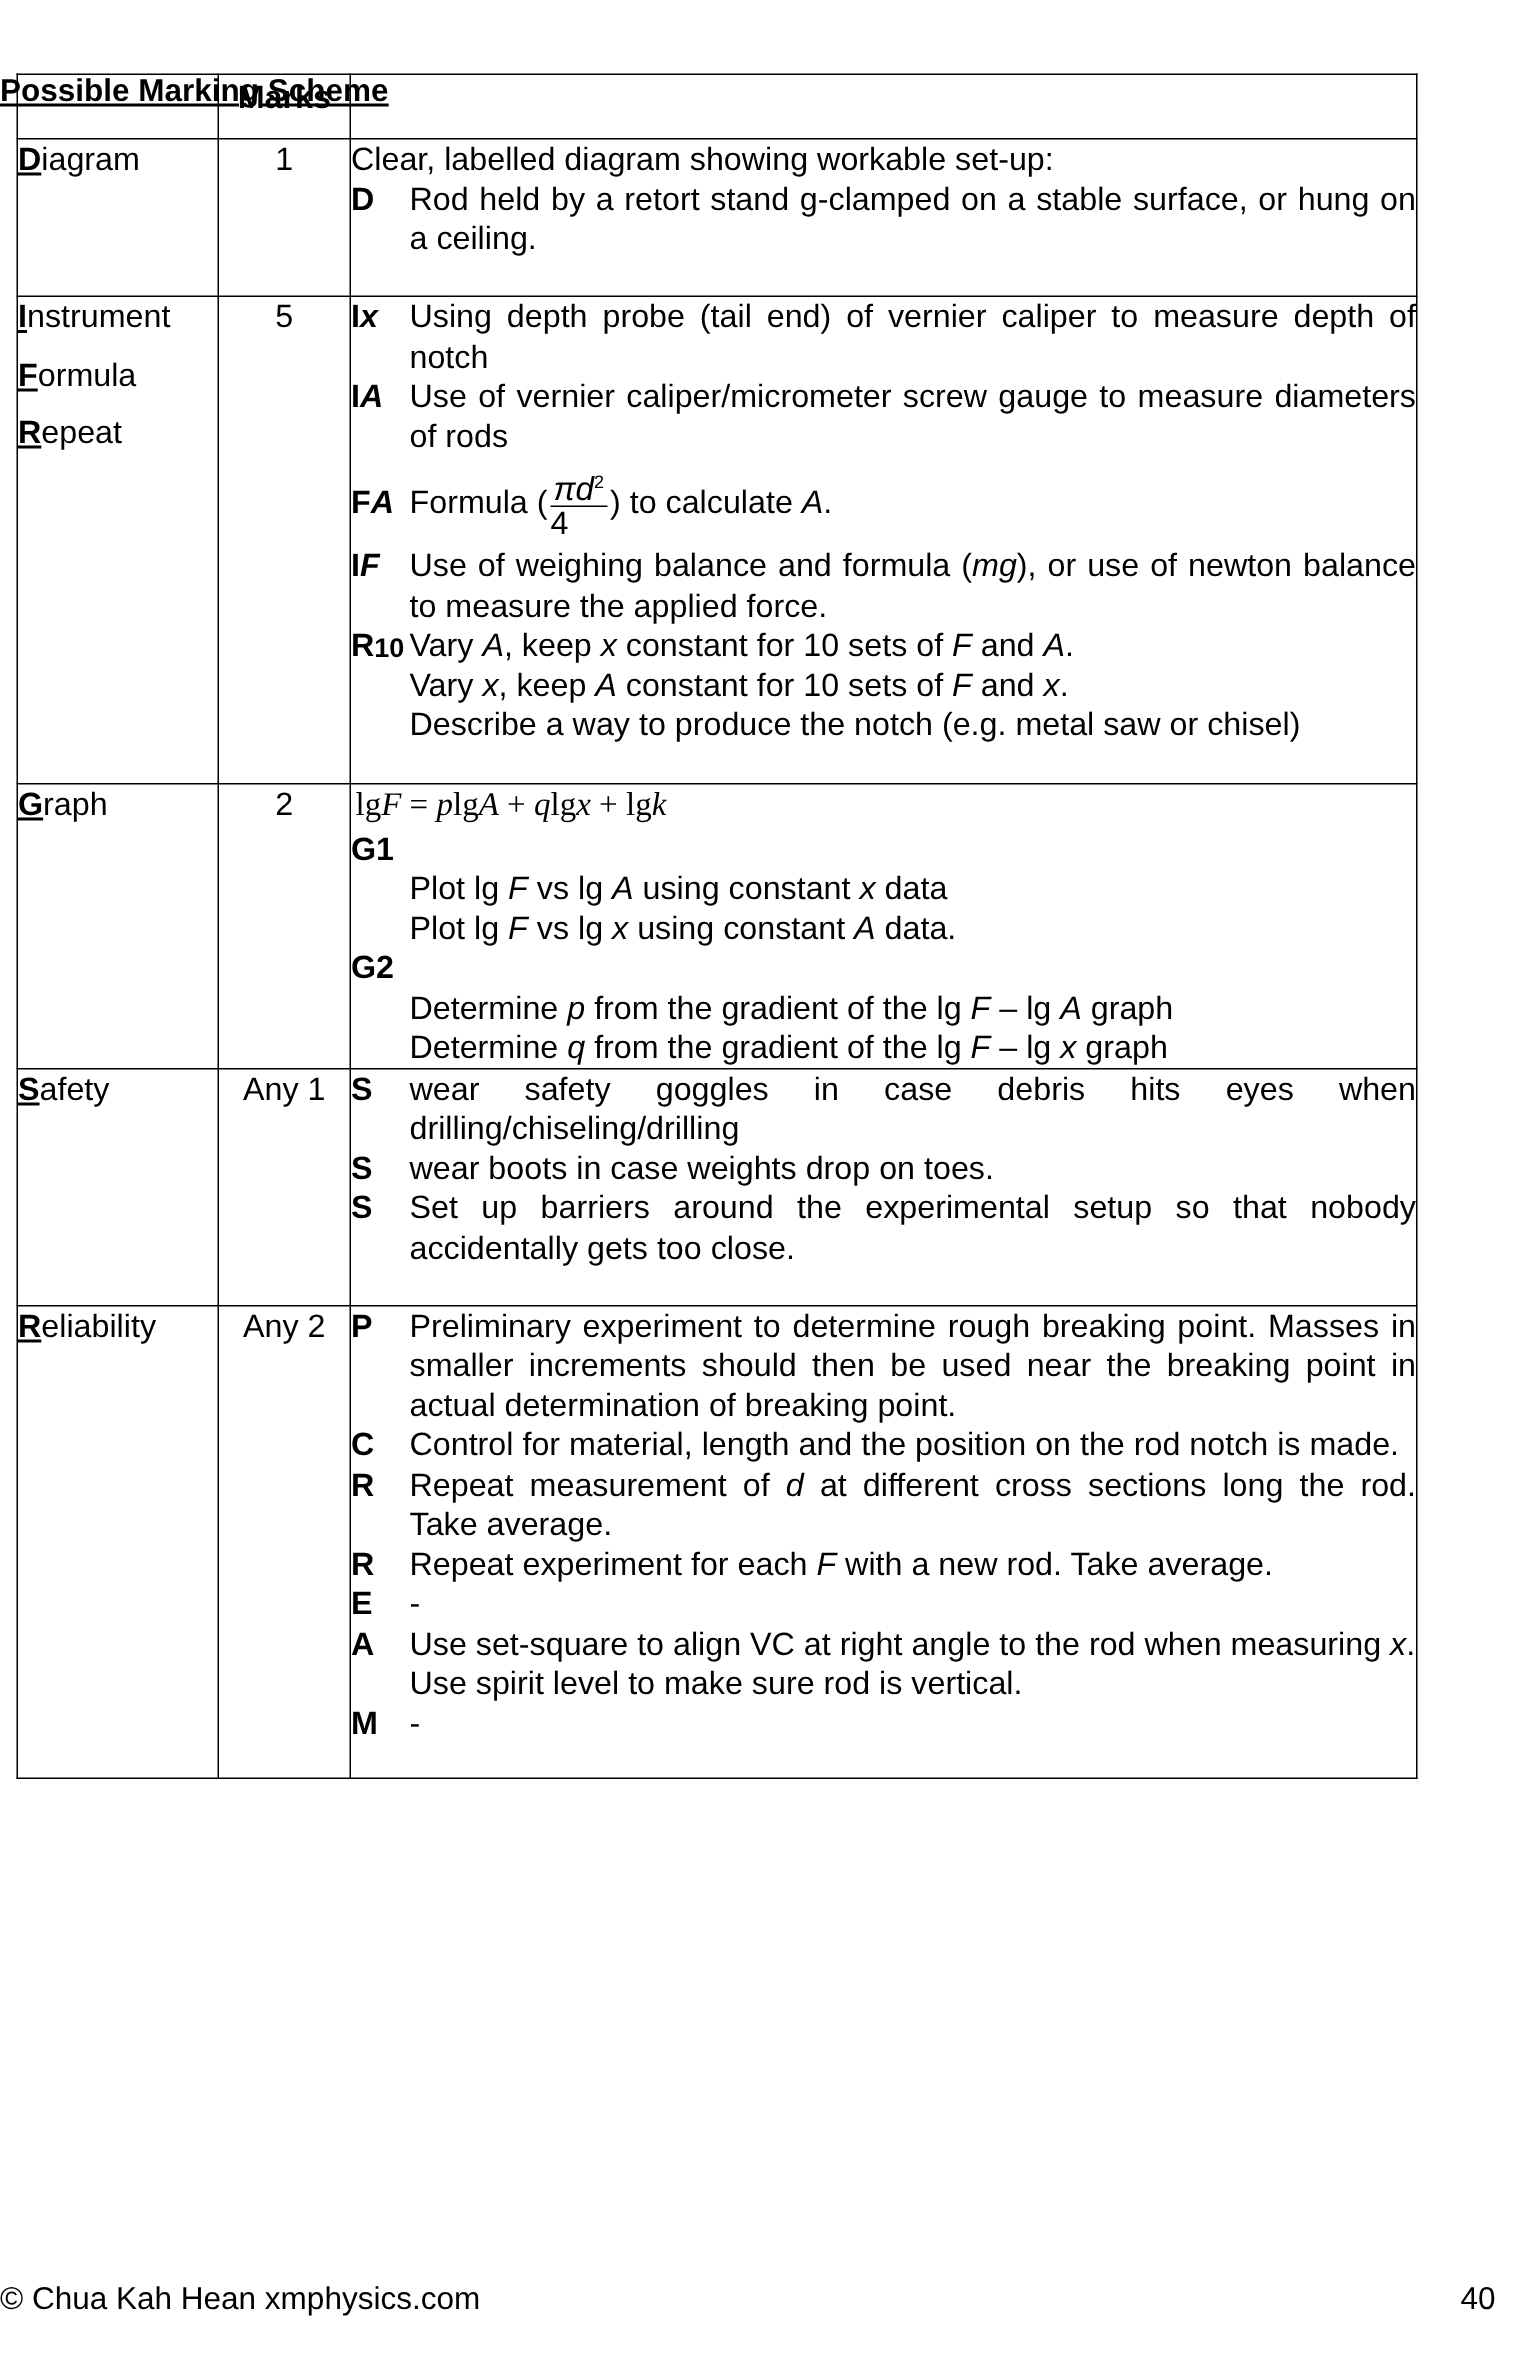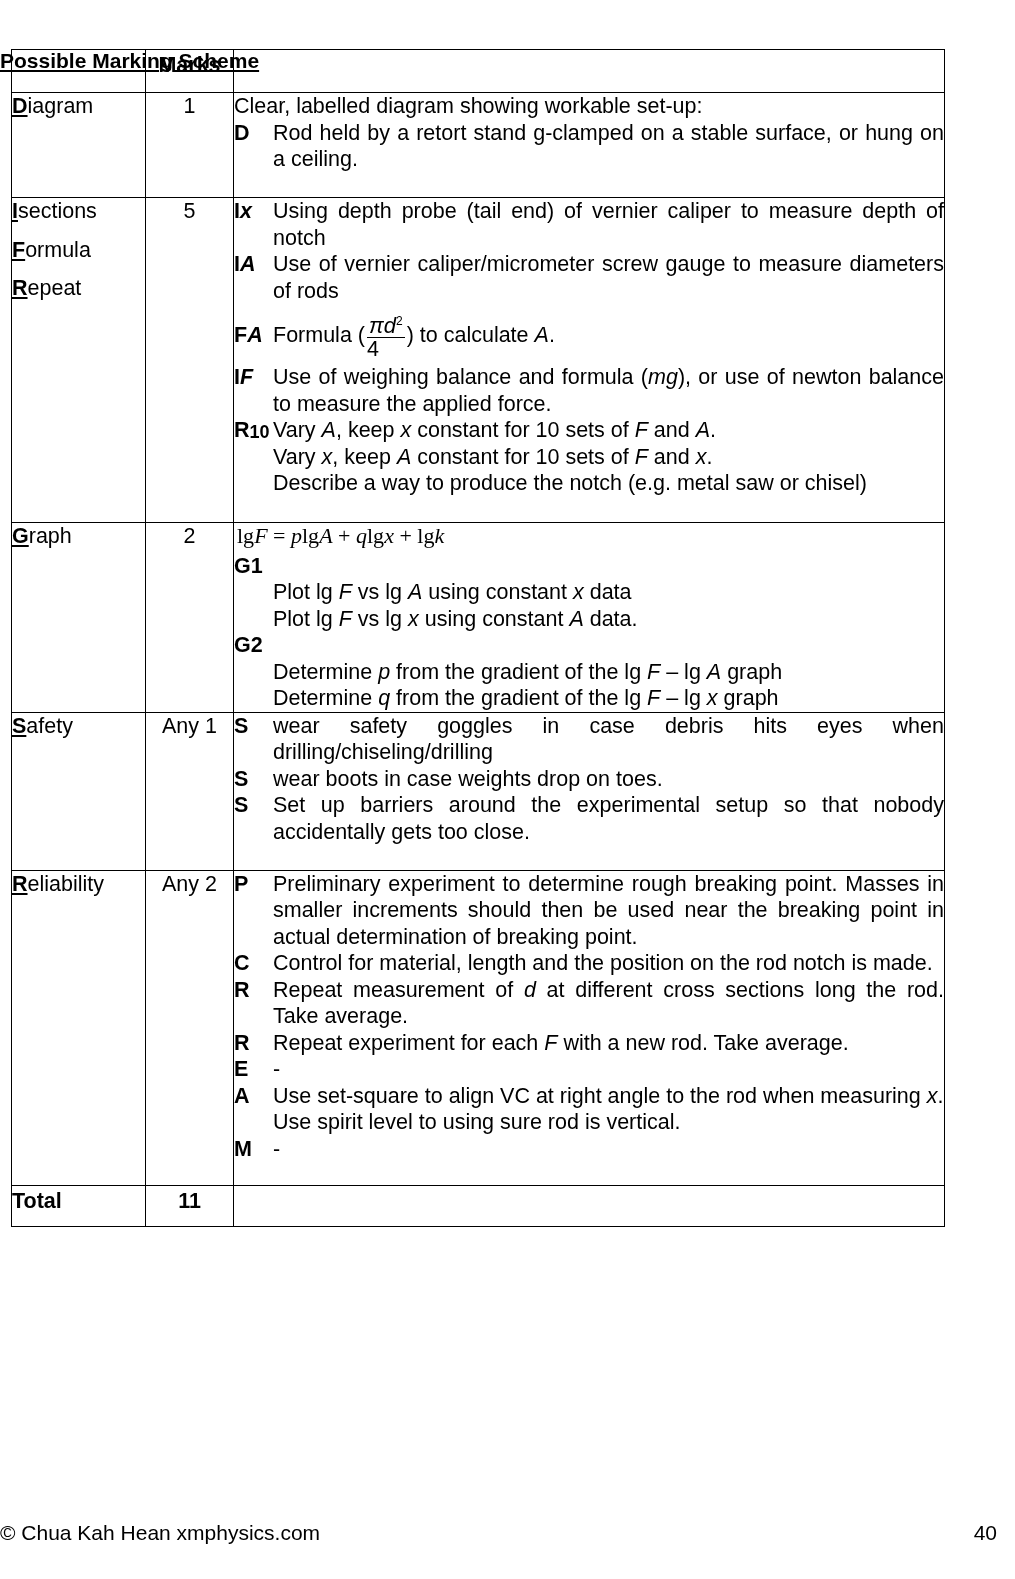--- a/index.html
+++ b/index.html
@@ -81,21 +81,21 @@
       <div>Clear, labelled diagram showing workable set-up:</div>
       <div class="line">
         <span class="code">D</span>
         <span class="txt">Rod held by a retort stand g-clamped on a stable surface, or hung on a ceiling.</span>
       </div>
     </td>
   </tr>
 
   <tr class="row-ifr">
     <td class="label">
-      <span class="cat"><b>I</b><span>sections</span></span>
+      <span class="cat"><b>I</b><span>nstrument</span></span>
       <span class="cat"><b>F</b><span>ormula</span></span>
       <span class="cat"><b>R</b><span>epeat</span></span>
     </td>
     <td class="mk">5</td>
     <td class="desc">
       <div class="line">
         <span class="code"><span>I</span><i>x</i></span>
         <span class="txt">Using depth probe (tail end) of vernier caliper to measure depth of notch</span>
       </div>
       <div class="line">
@@ -192,33 +192,28 @@
       <div class="line">
         <span class="code">R</span>
         <span class="txt nojust"><span style="white-space:pre">Repeat experiment for each </span><i>F</i><span style="white-space:pre"> with a new rod. Take average.</span></span>
       </div>
       <div class="line">
         <span class="code">E</span>
         <span class="txt">-</span>
       </div>
       <div class="line">
         <span class="code">A</span>
-        <span class="txt nojust"><span>Use set-square to align VC at right angle to the rod when measuring </span><i>x</i><span>.</span><br><span>Use spirit level to using sure rod is vertical.</span></span>
+        <span class="txt nojust"><span>Use set-square to align VC at right angle to the rod when measuring </span><i>x</i><span>.</span><br><span>Use spirit level to make sure rod is vertical.</span></span>
       </div>
       <div class="line">
         <span class="code">M</span>
         <span class="txt">-</span>
       </div>
     </td>
   </tr>
 
-  <tr class="total">
-    <td class="label">Total</td>
-    <td class="mk">11</td>
-    <td></td>
-  </tr>
 </tbody>
   </table>
 
 <div class="footer">
   <span class="left">© Chua Kah Hean xmphysics.com</span>
   <span class="right">40</span>
 </div>
 
 </body></html>

